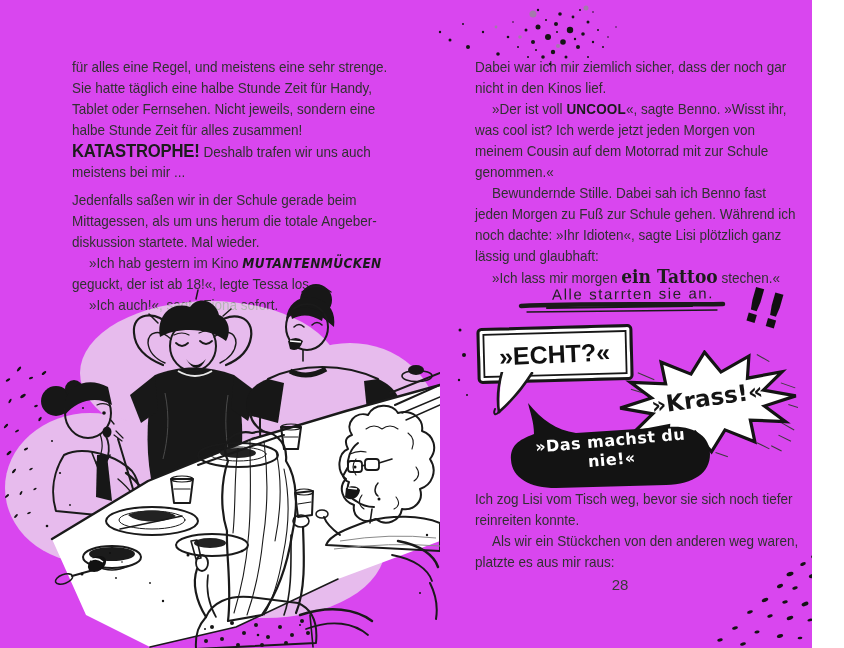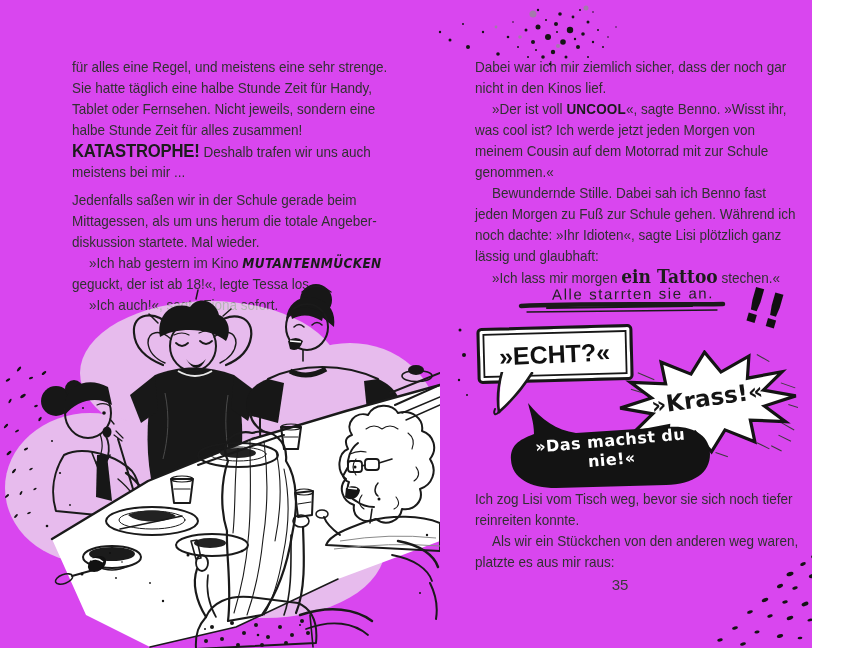--- a/index.html
+++ b/index.html
@@ -114,21 +114,21 @@
   </svg>
   <div class="abs" id="nie-text">»Das machst du nie!«</div>
 
   <div class="col" style="left:475px;top:488px;">
     <div class="ln">Ich zog Lisi vom Tisch weg, bevor sie sich noch tiefer</div>
     <div class="ln">reinreiten konnte.</div>
     <div class="ln indent">Als wir ein Stückchen von den anderen weg waren,</div>
     <div class="ln">platzte es aus mir raus:</div>
   </div>
 
-  <div class="abs" id="pagenum">35</div>
+  <div class="abs" id="pagenum">28</div>
 
   <svg class="abs" style="left:0;top:283px;" width="440" height="365" viewBox="0 0 440 365">
 
     <g fill="#ededed" opacity="0.7">
       <ellipse cx="210" cy="90" rx="130" ry="72"></ellipse>
       <ellipse cx="350" cy="140" rx="88" ry="80"></ellipse>
       <ellipse cx="90" cy="205" rx="85" ry="75"></ellipse>
       <ellipse cx="265" cy="265" rx="120" ry="70"></ellipse>
     </g>
 

